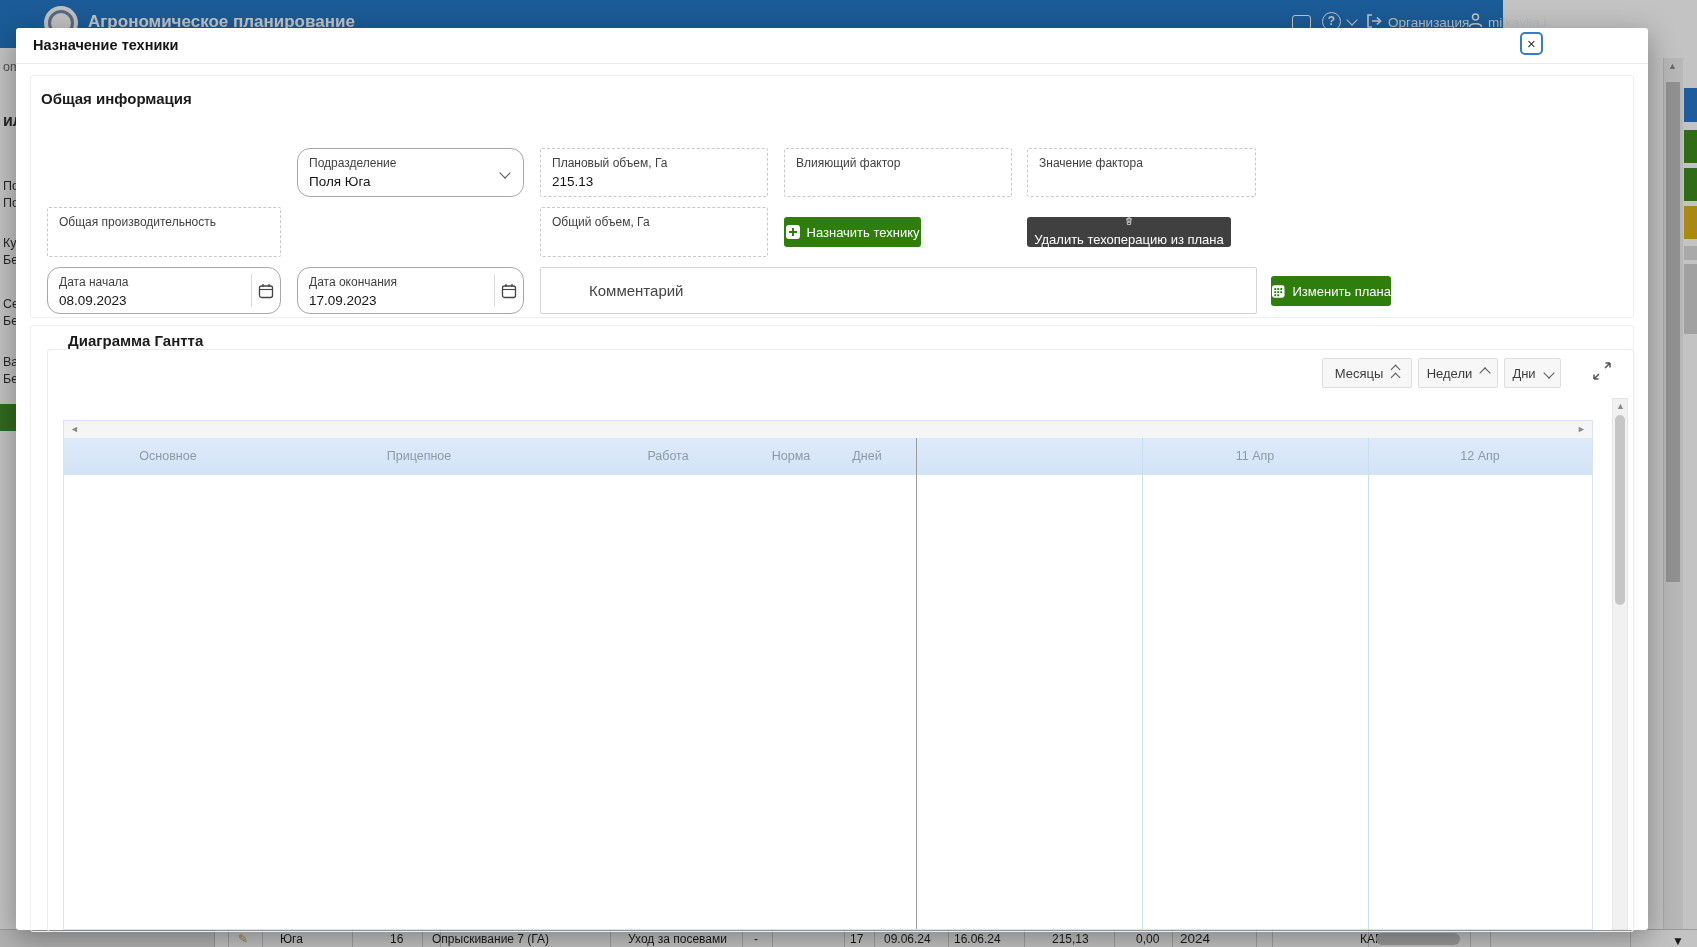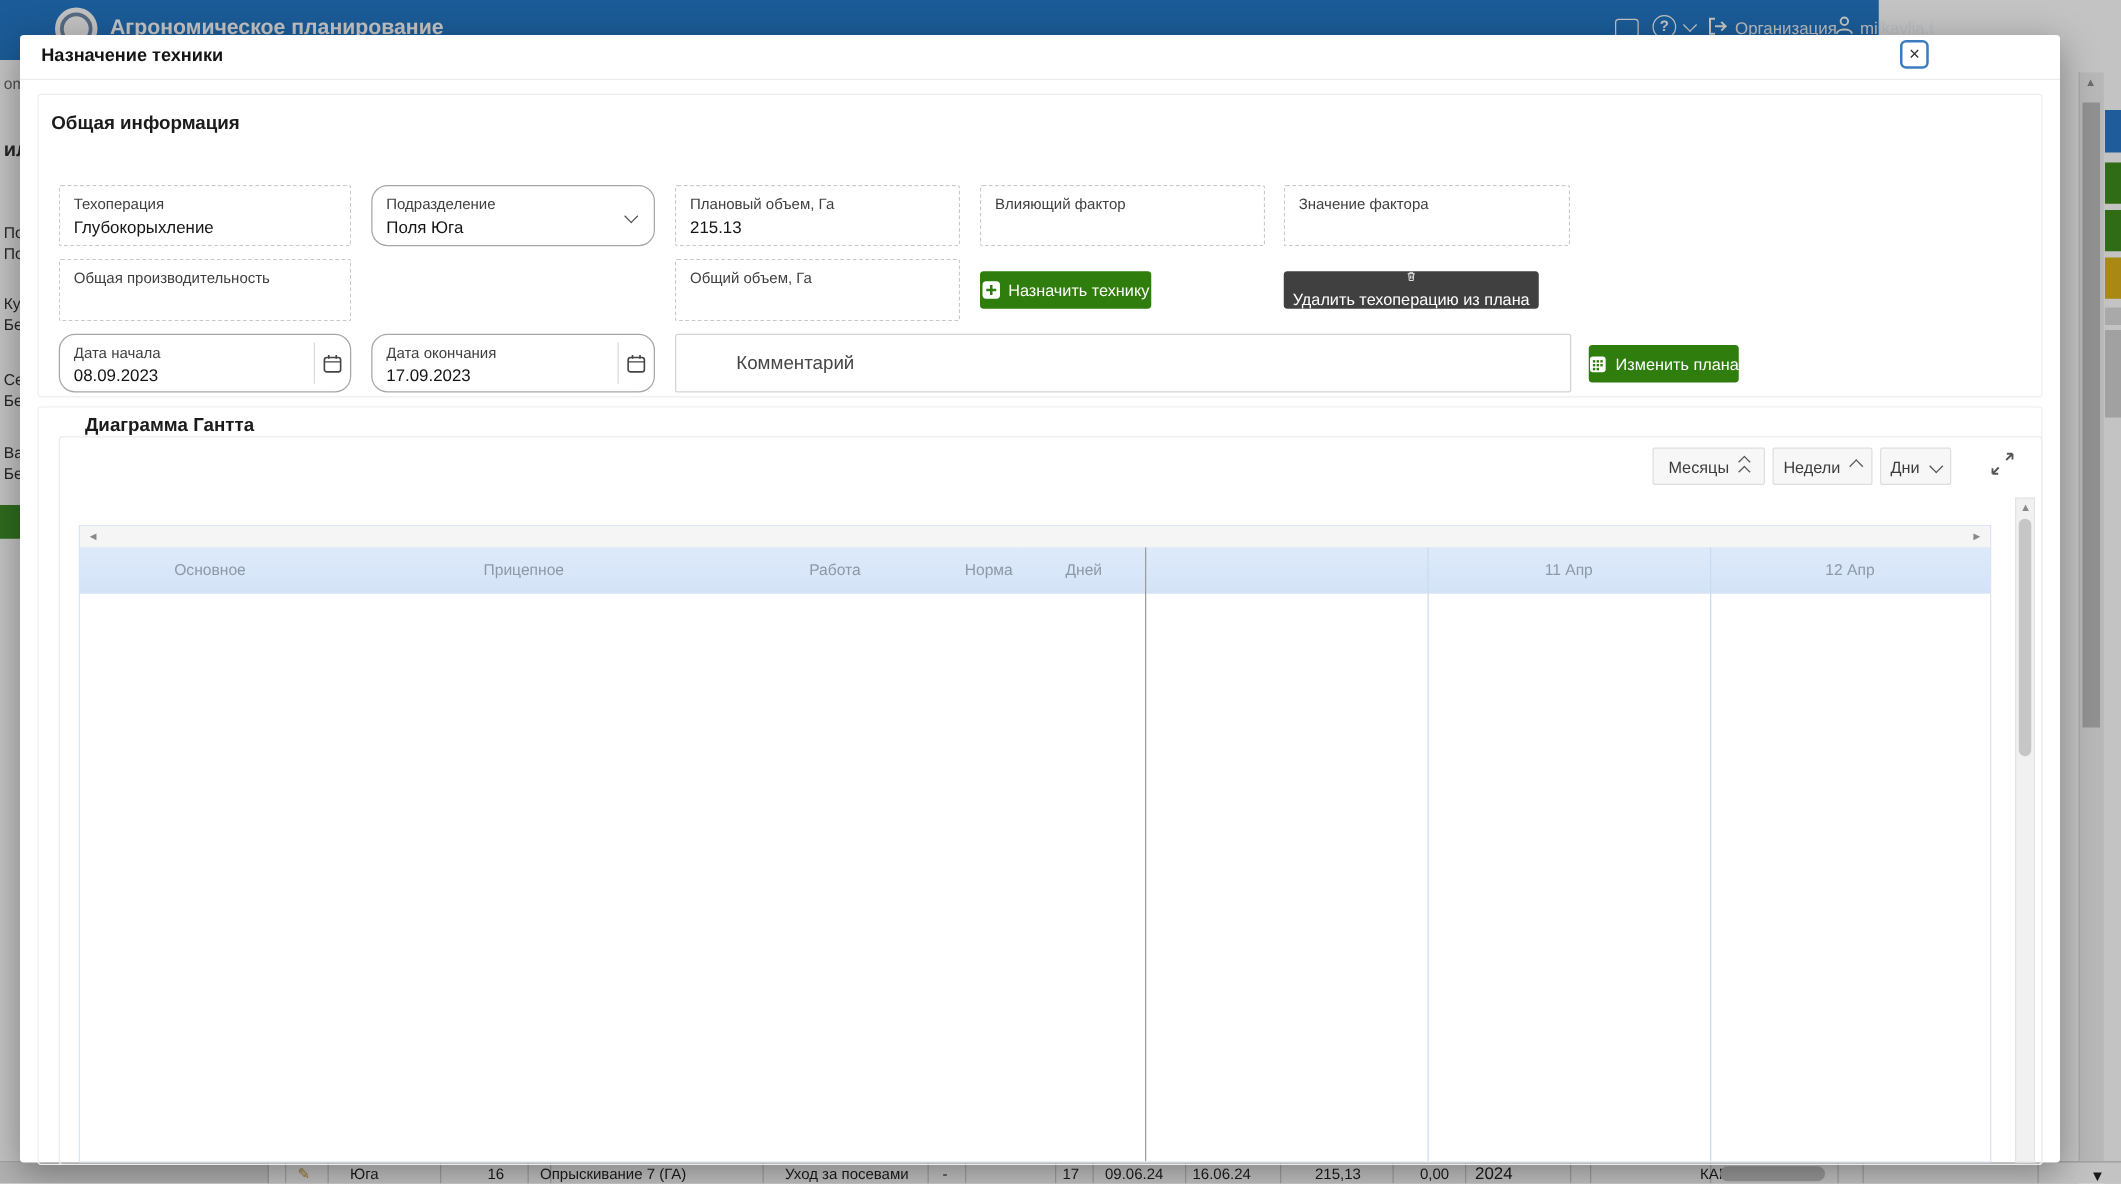--- a/index.html
+++ b/index.html
@@ -192,24 +192,20 @@
   <div id="dim" class="abs"></div>
 
   <div id="modal" class="abs">
     <div id="modal-title" class="abs">Назначение техники</div>
     <div id="modal-close" class="abs">×</div>
     <div id="hdr-divider" class="abs"></div>
 
     <div id="info-card" class="abs card"></div>
     <div id="section-title" class="abs">Общая информация</div>
 
-    <div class="abs field" style="left:31px;top:120px;width:234px;height:49px;">
-      <div class="lbl">Техоперация</div>
-      <div class="val">Глубокорыхление</div>
-    </div>
     <div class="abs field solid" style="left:281px;top:120px;width:227px;height:49px;">
       <div class="lbl">Подразделение</div>
       <div class="val">Поля Юга</div>
       <span class="chev down gray sel-chev"></span>
     </div>
     <div class="abs field" style="left:524px;top:120px;width:228px;height:49px;">
       <div class="lbl">Плановый объем, Га</div>
       <div class="val">215.13</div>
     </div>
     <div class="abs field" style="left:768px;top:120px;width:228px;height:49px;">

